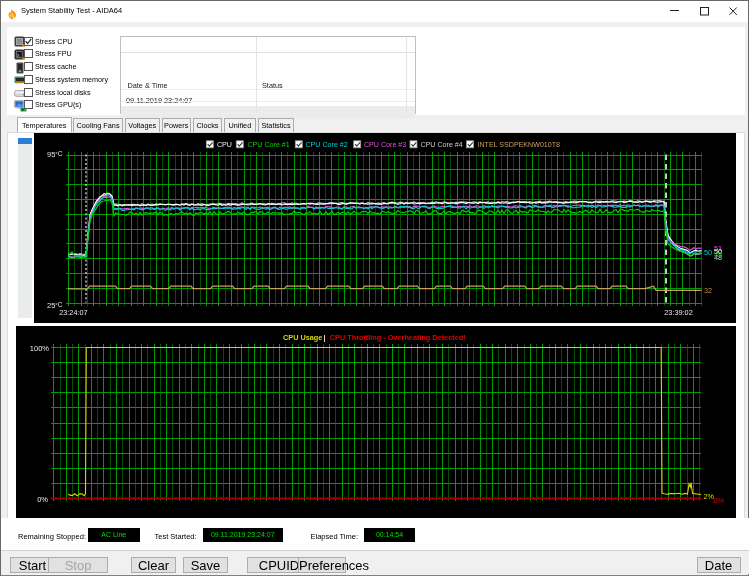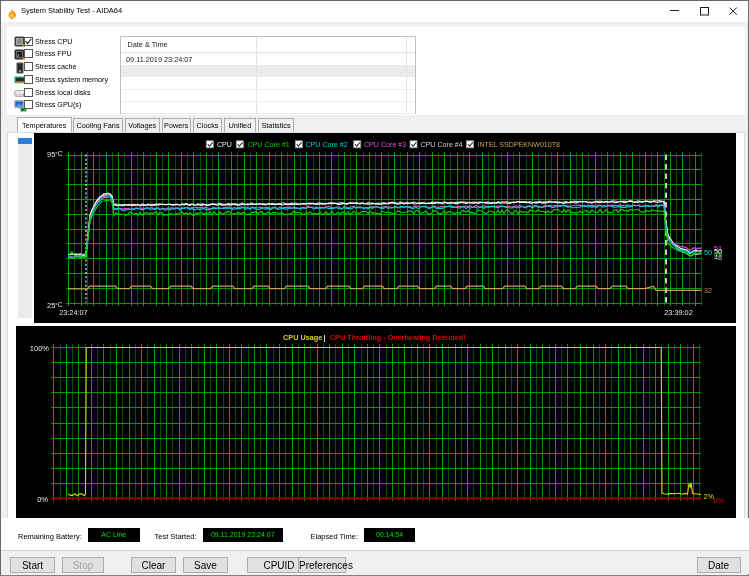--- a/index.html
+++ b/index.html
@@ -10,37 +10,37 @@
 .title { position:absolute; left:20px; top:5px; font-size:7.5px; color:#000; }
 .wbtn { position:absolute; top:0; width:30px; height:21px; }
 .panel1 { position:absolute; left:6px; top:26px; width:738px; height:88px; background:#fff; }
 .ic { position:absolute; left:7px; height:12px; }
 .ic svg { display:block; }
 .cb { position:absolute; left:17px; height:12px; font-size:0; }
 .cbx { display:inline-block; vertical-align:top; margin-top:1px; }
 .cbx svg { display:block; }
 .cbl { font-size:7.2px; line-height:9px; color:#000; vertical-align:top; margin-left:2px; display:inline-block; margin-top:1px; }
 .table { position:absolute; left:113px; top:8.5px; width:296px; height:78px; background:#fff; border:1px solid #bfbfbf; font-size:7.3px; color:#1a1a1a; }
-.trow { position:absolute; left:0; width:100%; }
+.trow { position:absolute; left:0; width:100%;margin-top:41px; }
 .tsep { position:absolute; left:0; width:100%; height:1px; background:#ededed; }
 .tcol { position:absolute; top:0; bottom:0; width:1px; background:#e4e4e4; }
 .tabs { position:absolute; left:0; top:115.5px; width:749px; height:33px; }
 .tab { position:absolute; top:1.8px; height:13.7px; background:#f0f0f0; border:1px solid #acacac; border-bottom:none; font-size:7.3px; text-align:center; line-height:13px; color:#000; }
 .tab.sel { top:0; height:15.5px; background:#fff; line-height:15.5px; }
 .page { position:absolute; left:6px; top:131px; width:738px; height:419px; background:#fff; border:1px solid #dcdcdc; }
 .vbar { position:absolute; left:16.7px; top:136.7px; width:14px; height:180.3px; background:#e9eceb; }
 .vbar .fill { position:absolute; left:0; top:0; width:100%; height:6px; background:#2a7fd4; }
 .g1 { position:absolute; left:32.5px; top:131.5px; background:#000; }
 .g2 { position:absolute; left:15px; top:325px; background:#000; }
 .infobar { position:absolute; left:0px; top:516.5px; width:749px; height:33.5px; background:#fff; border-bottom:1px solid #d0d0d0; }
 .il { position:absolute; font-size:7.5px; color:#000; top:531px; }
 .ibox { position:absolute; top:526.5px; height:14px; background:#000; color:#00e000; font-size:7px; text-align:center; }
 .ibox span { display:inline-block; margin-top:3.5px; }
 .btnbar { position:absolute; left:0; top:550px; width:749px; height:23px; background:#f0f0f0; }
-.btn { position:absolute; top:5.5px; height:16.5px; background:#e1e1e1; border:1px solid #adadad; font-size:10px; color:#000; text-align:center; line-height:15px; }
+.btn { position:absolute; top:5.5px; height:16.5px; background:#e1e1e1; border:1px solid #adadad; font-size:13px; color:#000; text-align:center; line-height:15px; }
 .btn.dis { color:#a6a6a6; }
 .bottomedge { position:absolute; left:0; top:573.5px; width:749px; height:2.5px; background:#b5b5b5; border-top:1px solid #808080; }
 svg text { font-family:"Liberation Sans", sans-serif; }
 </style></head>
 <body>
 <div class="win">
   <div class="titlebar">
     <span class="flame"><svg width="9.5" height="10.5" viewBox="0 0 9.5 10.5" preserveAspectRatio="none">
           <path d="M3.0 0 C3.8 1.5 5.8 1.9 7.0 3.4 C8.5 5.2 8.3 7.9 6.3 9.3 C6.6 8.4 6.4 7.5 5.8 7.0 C6.0 8.2 4.8 9.0 4.9 10.2 C2.9 10.1 0.8 8.6 0.6 6.4 C0.4 4.6 1.6 3.7 1.7 2.2 C2.3 2.9 2.6 3.6 2.5 4.5 C3.5 3.3 3.4 1.6 3.0 0 Z" fill="#f59018"></path>
           <path d="M4.4 3.8 C5.2 4.8 6.3 5.6 6.2 7.0 C6.1 8.2 5.2 9.1 4.2 9.5 C4.4 8.5 4.0 7.8 3.4 7.3 C3.1 8.1 2.7 8.8 2.9 9.6 C1.9 9.0 1.3 8.0 1.4 6.8 C1.5 5.1 3.6 5.1 4.4 3.8 Z" fill="#fcc434"></path>
@@ -120,20 +120,21 @@
             <rect x="0.5" y="0.5" width="8" height="8" fill="#fff" stroke="#555" stroke-width="1"></rect>
           </svg></span><span class="cbl">Stress system memory</span></div>
       <div class="cb" style="top:59.5px"><span class="cbx"><svg width="9" height="9" viewBox="0 0 9 9">
             <rect x="0.5" y="0.5" width="8" height="8" fill="#fff" stroke="#555" stroke-width="1"></rect>
           </svg></span><span class="cbl">Stress local disks</span></div>
       <div class="cb" style="top:72.2px"><span class="cbx"><svg width="9" height="9" viewBox="0 0 9 9">
             <rect x="0.5" y="0.5" width="8" height="8" fill="#fff" stroke="#555" stroke-width="1"></rect>
           </svg></span><span class="cbl">Stress GPU(s)</span></div>
     <div class="table">
       <div class="trow" style="top:3.5px;left:6.5px">Date &amp; Time</div>
+      <div class="trow" style="top:3.5px;left:141px">Status</div>
       <div class="tsep" style="top:15px;background:#e0e0e0"></div>
       <div class="trow" style="top:18.5px;left:5px">09.11.2019 23:24:07</div>
       <div class="trow" style="top:28px;left:0;height:12.5px;background:#ebebeb"></div>
       <div class="tsep" style="top:52px"></div>
       <div class="tsep" style="top:64.3px"></div>
       <div class="tsep" style="top:76.5px"></div>
       <div class="tcol" style="left:135px"></div>
       <div class="tcol" style="left:284.5px"></div>
     </div>
   </div>
@@ -421,29 +422,29 @@
       <line x1="34.8" y1="172.4" x2="685" y2="172.4" stroke="#a80000" stroke-width="1.8"></line>
       <text x="267" y="13.5" fill="#d8d800" font-size="7.3" font-weight="bold">CPU Usage</text>
       <text x="307.5" y="13.5" fill="#e8e8e8" font-size="7.3" font-weight="bold">|</text>
       <text x="313.8" y="13.5" fill="#e00000" font-size="7.3" font-weight="bold">CPU Throttling - Overheating Detected!</text>
       <text x="13.8" y="24.5" fill="#e8e8e8" font-size="7.5">100%</text>
       <text x="21.2" y="175.5" fill="#e8e8e8" font-size="7.5">0%</text>
       <text x="687.5" y="173" fill="#d8d800" font-size="7.3">2%</text>
       <text x="697.5" y="176.5" fill="#e00000" font-size="7.3">0%</text>
     </svg>
   <div class="infobar"></div>
-  <span class="il" style="left:17px">Remaining Battery:</span>
+  <span class="il" style="left:17px">Remaining Stopped:</span>
   <div class="ibox" style="left:86.5px;width:52.5px"><span>AC Line</span></div>
   <span class="il" style="left:153.5px">Test Started:</span>
   <div class="ibox" style="left:202px;width:79.5px"><span>09.11.2019 23:24:07</span></div>
   <span class="il" style="left:309.5px">Elapsed Time:</span>
   <div class="ibox" style="left:363px;width:51px"><span>00:14:54</span></div>
   <div class="btnbar">
     <div class="btn" style="left:9px;width:45px">Start</div>
-    <div class="btn dis" style="left:61px;width:42px">Stop</div>
+    <div class="btn dis" style="left:47px;width:60px">Stop</div>
     <div class="btn" style="left:130px;width:45px">Clear</div>
     <div class="btn" style="left:182px;width:45px">Save</div>
     <div class="btn" style="left:246px;width:64px">CPUID</div>
     <div class="btn" style="left:297px;width:48px">Preferences</div>
     <div class="btn" style="left:695.5px;width:44px">Date</div>
   </div>
   <div class="bottomedge"></div>
 </div>
 
 </body></html>

